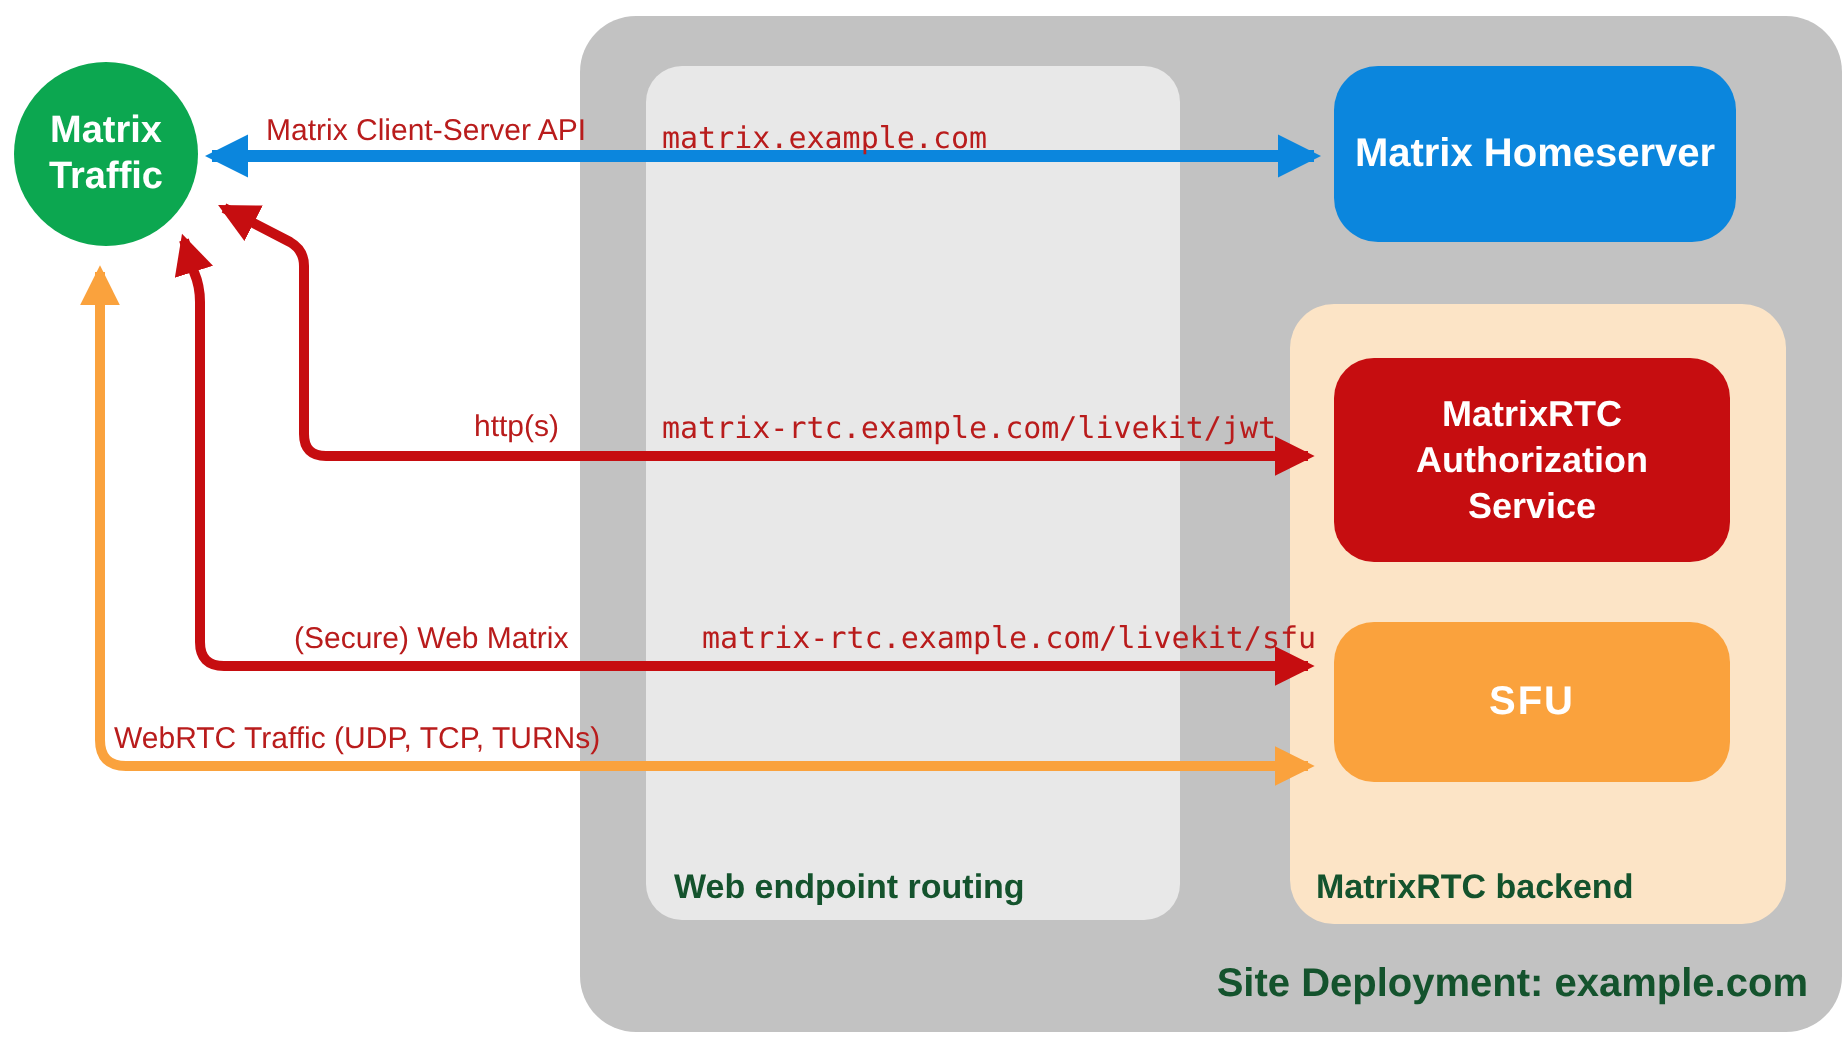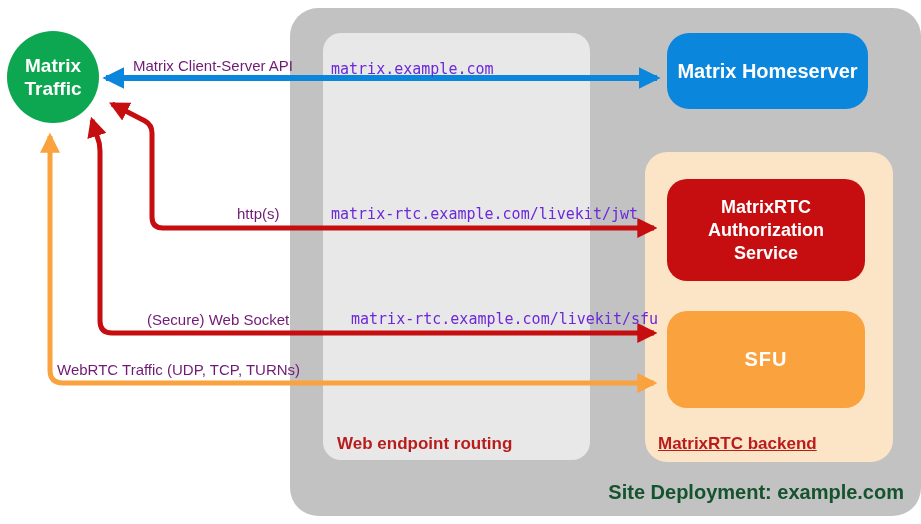--- a/index.html
+++ b/index.html
@@ -28,44 +28,44 @@
   .node{
     position:absolute;display:flex;align-items:center;justify-content:center;
     text-align:center;color:#ffffff;font-weight:bold;
   }
   .client-circle{
     left:7px;top:31px;width:92px;height:92px;border-radius:50%;
     background:#0ca750;font-size:19px;line-height:23px;
   }
   .client-circle .lbl{width:70px;}
   .homeserver{
-    left:667px;top:33px;width:201px;height:76px;border-radius:22px;
+    left:667px;top:33px;width:201px;height:88px;border-radius:22px;
     background:#0b86dd;font-size:20px;
   }
   .auth-service{
     left:667px;top:179px;width:198px;height:102px;border-radius:20px;
     background:#c60d10;font-size:18px;line-height:23px;
   }
   .auth-service .lbl{width:150px;}
   .sfu{
-    left:667px;top:311px;width:198px;height:97px;border-radius:20px;
+    left:667px;top:311px;width:198px;height:80px;border-radius:20px;
     background:#faa23d;font-size:20px;letter-spacing:1px;
   }
   
   #arrows{position:absolute;left:0;top:0;width:921px;height:524px;pointer-events:none;}
   
   .arrow-label{
-    position:absolute;color:#701a75;font-size:15px;white-space:nowrap;
+    position:absolute;color:#b91c1c;font-size:15px;white-space:nowrap;
   }
   .endpoint{
-    position:absolute;color:#6d28d9;font-size:15px;white-space:nowrap;
+    position:absolute;color:#b91c1c;font-size:15px;white-space:nowrap;
     font-family:"DejaVu Sans Mono","Liberation Mono",monospace;
   }
   .section-label{
-    position:absolute;color:#b91c1c;font-size:17px;font-weight:bold;white-space:nowrap;text-align:center;
+    position:absolute;color:#14532d;font-size:17px;font-weight:bold;white-space:nowrap;text-align:center;
   }
   .site-label{
     position:absolute;right:17px;top:481px;color:#14532d;font-size:20px;
     font-weight:bold;white-space:nowrap;
   }
 </style>
 </head>
 <body>
 
 <div id="canvas">
@@ -109,24 +109,24 @@
 
     <path d="M 112 104 L 145 121 Q 152 125 152 133 L 152 217 Q 152 228 163 228 L 654 228" fill="none" stroke="#c60d10" stroke-width="5" marker-start="url(#ah-red)" marker-end="url(#ah-red)"></path>
 
     <path d="M 92 120 L 97 136 Q 100 143 100 151 L 100 321 Q 100 333 112 333 L 654 333" fill="none" stroke="#c60d10" stroke-width="5" marker-start="url(#ah-red)" marker-end="url(#ah-red)"></path>
 
     <path d="M 50 136 L 50 370 Q 50 383 63 383 L 654 383" fill="none" stroke="#faa23d" stroke-width="5" marker-start="url(#ah-orange)" marker-end="url(#ah-orange)"></path>
   </svg>
 
   <div class="arrow-label" style="left:133px;top:57px;">Matrix Client-Server API</div>
   <div class="arrow-label" style="left:237px;top:205px;">http(s)</div>
-  <div class="arrow-label" style="left:147px;top:311px;">(Secure) Web Socket</div>
+  <div class="arrow-label" style="left:147px;top:311px;">(Secure) Web Matrix</div>
   <div class="arrow-label" style="left:57px;top:361px;">WebRTC Traffic (UDP, TCP, TURNs)</div>
 
   <div class="endpoint" style="left:331px;top:60px;">matrix.example.com</div>
   <div class="endpoint" style="left:331px;top:205px;">matrix-rtc.example.com/livekit/jwt</div>
   <div class="endpoint" style="left:331px;top:310px;padding-left:20px;">matrix-rtc.example.com/livekit/sfu</div>
 
   <div class="section-label" style="left:337px;top:434px;">Web endpoint routing</div>
-  <div class="section-label" style="left:658px;top:434px;text-decoration:underline;">MatrixRTC backend</div>
+  <div class="section-label" style="left:658px;top:434px;">MatrixRTC backend</div>
   <div class="site-label">Site Deployment: example.com</div>
 
 </div>
 
 </body></html>

